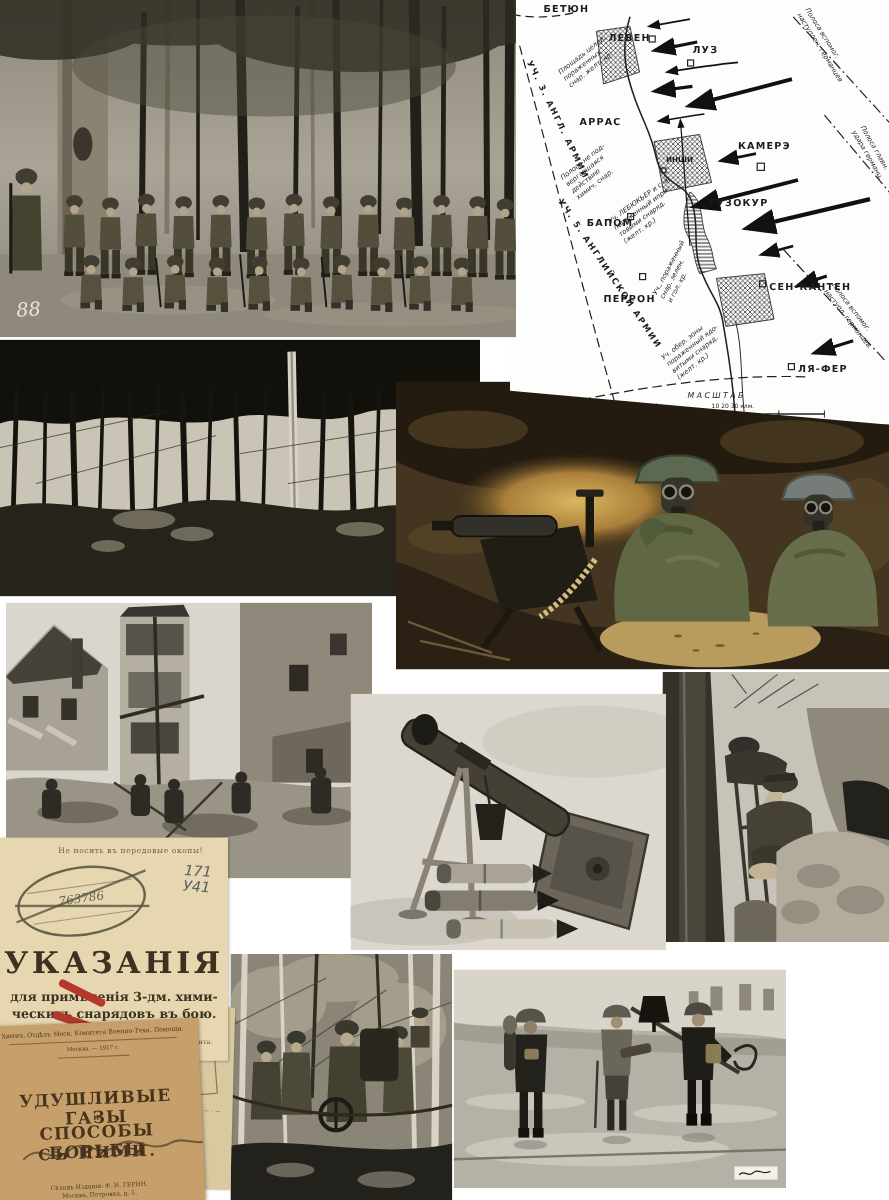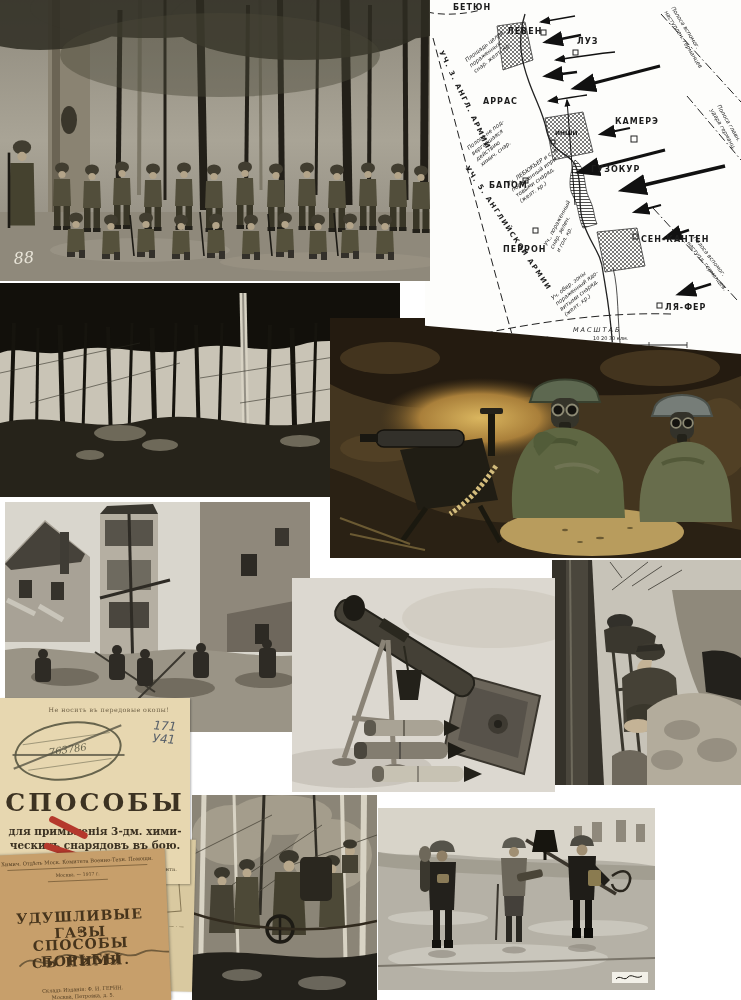--- a/index.html
+++ b/index.html
@@ -578,21 +578,21 @@
       <span class="ring-text"></span>
       <span class="ring-text2"></span>
       <span class="num">763786</span>
       <span class="strike" style="left:-6px;top:22px;width:116px;transform:rotate(-14deg);"></span>
       <span class="strike" style="left:-4px;top:30px;width:112px;transform:rotate(8deg);"></span>
     </div>
     <div class="shelf">
       <div>171</div>
       <div>У41</div>
     </div>
-    <div class="ttl">СПОСОБЫ</div>
+    <div class="ttl">УКАЗАНІЯ</div>
     <div class="sub">
       <div>для примѣненія 3-дм. хими-</div>
       <div>ческихъ снарядовъ въ бою.</div>
     </div>
     <div class="dash"></div>
     <div class="imprint">Изданіе штаба Главнокоманд. арміями Юго-Зап. фронта.</div>
     <svg class="redmarks" viewBox="0 0 40 70">
       <path d="M4,10 L16,16 M2,20 L14,24 M6,30 L10,40 M3,50 L12,46" stroke="#b5382c" stroke-width="2.5" fill="none" stroke-linecap="round"></path>
     </svg>
   </div>

